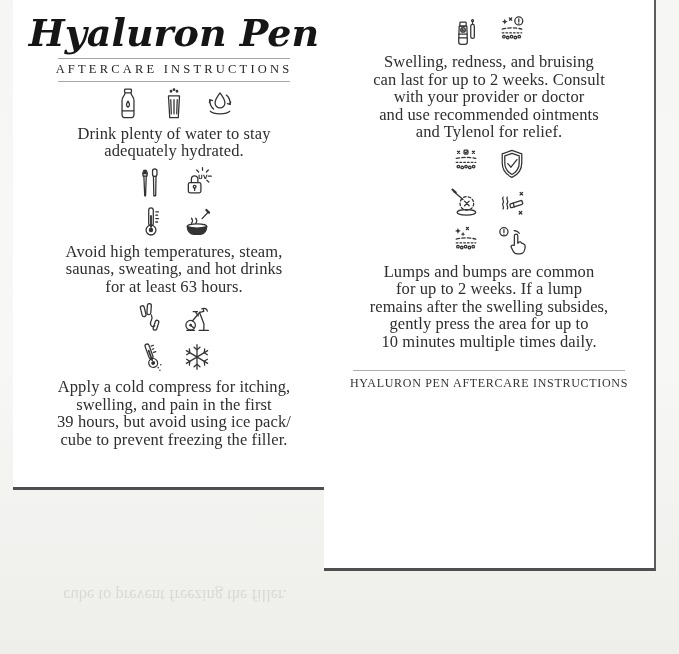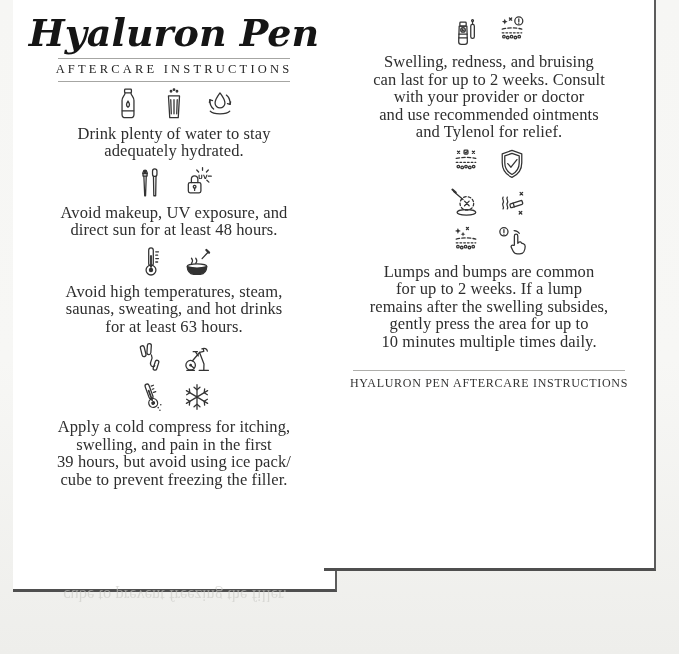--- a/index.html
+++ b/index.html
@@ -6,21 +6,21 @@
   body{
     width:679px;height:654px;position:relative;overflow:hidden;
     background:linear-gradient(180deg,#f6f6f4 0%,#f7f7f5 55%,#eeeeeb 100%);
     font-family:"Liberation Serif",serif;
   }
   .card{
     position:absolute;top:0;background:#ffffff;box-sizing:border-box;
     text-align:center;color:#2f2f2f;
     border-right:2px solid #5c5c5c;border-bottom:3px solid #4f4f4f;
   }
-  .card-front{left:13px;width:324px;height:592px;}
+  .card-front{left:13px;width:324px;height:490px;}
   .card-back{left:324px;width:332px;height:571px;}
   .card-header{margin-top:12px;}
   .title{
     font-family:"DejaVu Serif",serif;font-style:italic;font-weight:700;
     font-size:38px;line-height:1.12;color:#151515;margin:8px 0 2px;
   }
   .rule{height:1px;background:#a6a6a3;width:232px;margin:3px auto;}
   .subtitle{
     font-size:12.5px;letter-spacing:3.2px;color:#262626;margin:2px 0 4px;
     white-space:nowrap;
@@ -108,22 +108,20 @@
             <svg viewBox="0 0 40 40" width="34" height="34" fill="none" stroke="#333" stroke-width="1.5" stroke-linecap="round" stroke-linejoin="round">
               <path d="M26.5 1.8 V5 M33.3 4.7 L31.1 7 M36.8 12 H33.4 M34 19 L31.6 16.8 M19.7 4.7 L21.9 7"></path>
               <text x="26.8" y="15.2" text-anchor="middle" font-size="7" font-weight="bold" font-family="DejaVu Sans, sans-serif" fill="#333" stroke="none">UV</text>
               <rect x="9.8" y="19.5" width="14.8" height="12" rx="2"></rect>
               <path d="M13.4 19.5 V15.4 A3.8 3.8 0 0 1 21 15.4 V19.5"></path>
               <circle cx="17.2" cy="24.5" r="1.6"></circle>
               <path d="M17.2 26.1 V28.7"></path>
             </svg>
           </span>
         </div>
-        <p class="instruction">Avoid makeup, UV exposure, and
-direct sun for at least 48 hours.</p>
       </div>
       <div class="section">
         <div class="icons-row">
           <span class="icon">
             <svg viewBox="0 0 40 40" width="34" height="34" fill="none" stroke="#333" stroke-width="1.5" stroke-linecap="round" stroke-linejoin="round">
               <rect x="17.3" y="3.5" width="5.4" height="21" rx="2.7"></rect>
               <circle cx="20" cy="29.5" r="5.8"></circle>
               <circle cx="20" cy="29.5" r="2.6" fill="#333" stroke="none"></circle>
               <path d="M20 25.8 V13" stroke-width="2.2"></path>
               <path d="M25.6 8 h3.2 M25.6 12 h2.2 M25.6 16 h3.2 M25.6 20 h2.2"></path>

